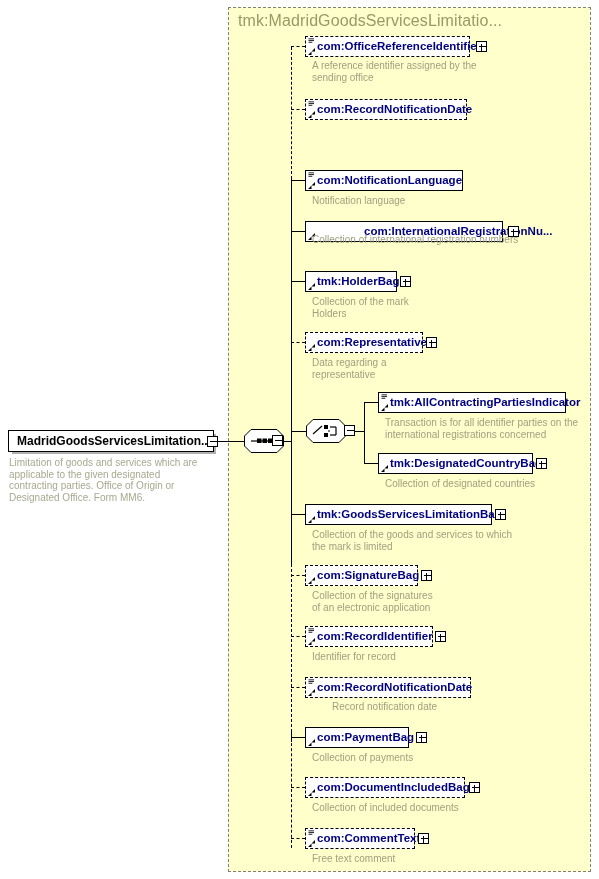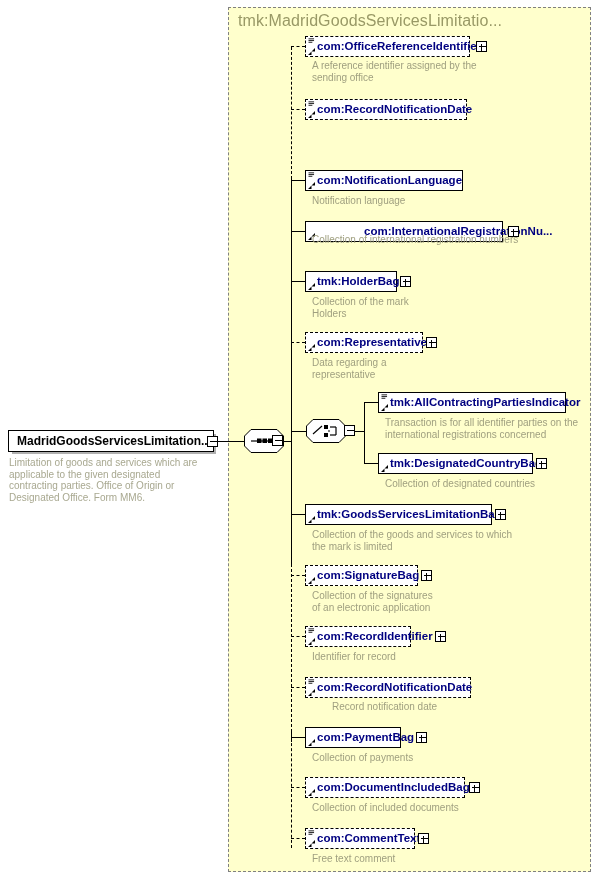--- a/index.html
+++ b/index.html
@@ -309,21 +309,21 @@
     <svg class="glyph-arrow" viewBox="0 0 8 8">
       <polygon points="0,8 8,0 8,4 4,4 4,8" fill="#000"></polygon>
     </svg>
     <span class="nm">com:SignatureBag</span>
   </div>
   <div class="expander plus" style="left:421px;top:570px;"></div>
   <div class="desc" style="left:312px;top:590px;">Collection of the signatures
 of an electronic application</div>
 
   <div style="position:absolute;left:291px;top:636px;width:14px;border-top:1px dashed #000;"></div>
-  <div class="node dashed" style="left:305px;top:626px;width:106px;">
+  <div class="node dashed" style="left:305px;top:626px;width:128px;">
     <div class="shadow"></div>
     <svg class="glyph-lines" viewBox="0 0 8 7">
       <line x1="0.5" y1="1" x2="7" y2="1" stroke="#000" stroke-width="1"></line>
       <line x1="0.5" y1="3" x2="7" y2="3" stroke="#000" stroke-width="1"></line>
       <line x1="0.5" y1="5" x2="5" y2="5" stroke="#000" stroke-width="1"></line>
     </svg>
     <svg class="glyph-arrow" viewBox="0 0 8 8">
       <polygon points="0,8 8,0 8,4 4,4 4,8" fill="#000"></polygon>
     </svg>
     <span class="nm">com:RecordIdentifier</span>
@@ -340,21 +340,21 @@
       <line x1="0.5" y1="5" x2="5" y2="5" stroke="#000" stroke-width="1"></line>
     </svg>
     <svg class="glyph-arrow" viewBox="0 0 8 8">
       <polygon points="0,8 8,0 8,4 4,4 4,8" fill="#000"></polygon>
     </svg>
     <span class="nm">com:RecordNotificationDate</span>
   </div>
   <div class="desc" style="left:312px;top:701px;padding-left:20px;">Record notification date</div>
 
   <div class="ln h" style="left:291px;top:737px;width:14px;"></div>
-  <div class="node solid" style="left:305px;top:727px;width:96px;">
+  <div class="node solid" style="left:305px;top:727px;width:104px;">
     <div class="shadow"></div>
     <svg class="glyph-arrow" viewBox="0 0 8 8">
       <polygon points="0,8 8,0 8,4 4,4 4,8" fill="#000"></polygon>
     </svg>
     <span class="nm">com:PaymentBag</span>
   </div>
   <div class="expander plus" style="left:416px;top:732px;"></div>
   <div class="desc" style="left:312px;top:752px;">Collection of payments</div>
 
   <div style="position:absolute;left:291px;top:787px;width:14px;border-top:1px dashed #000;"></div>

